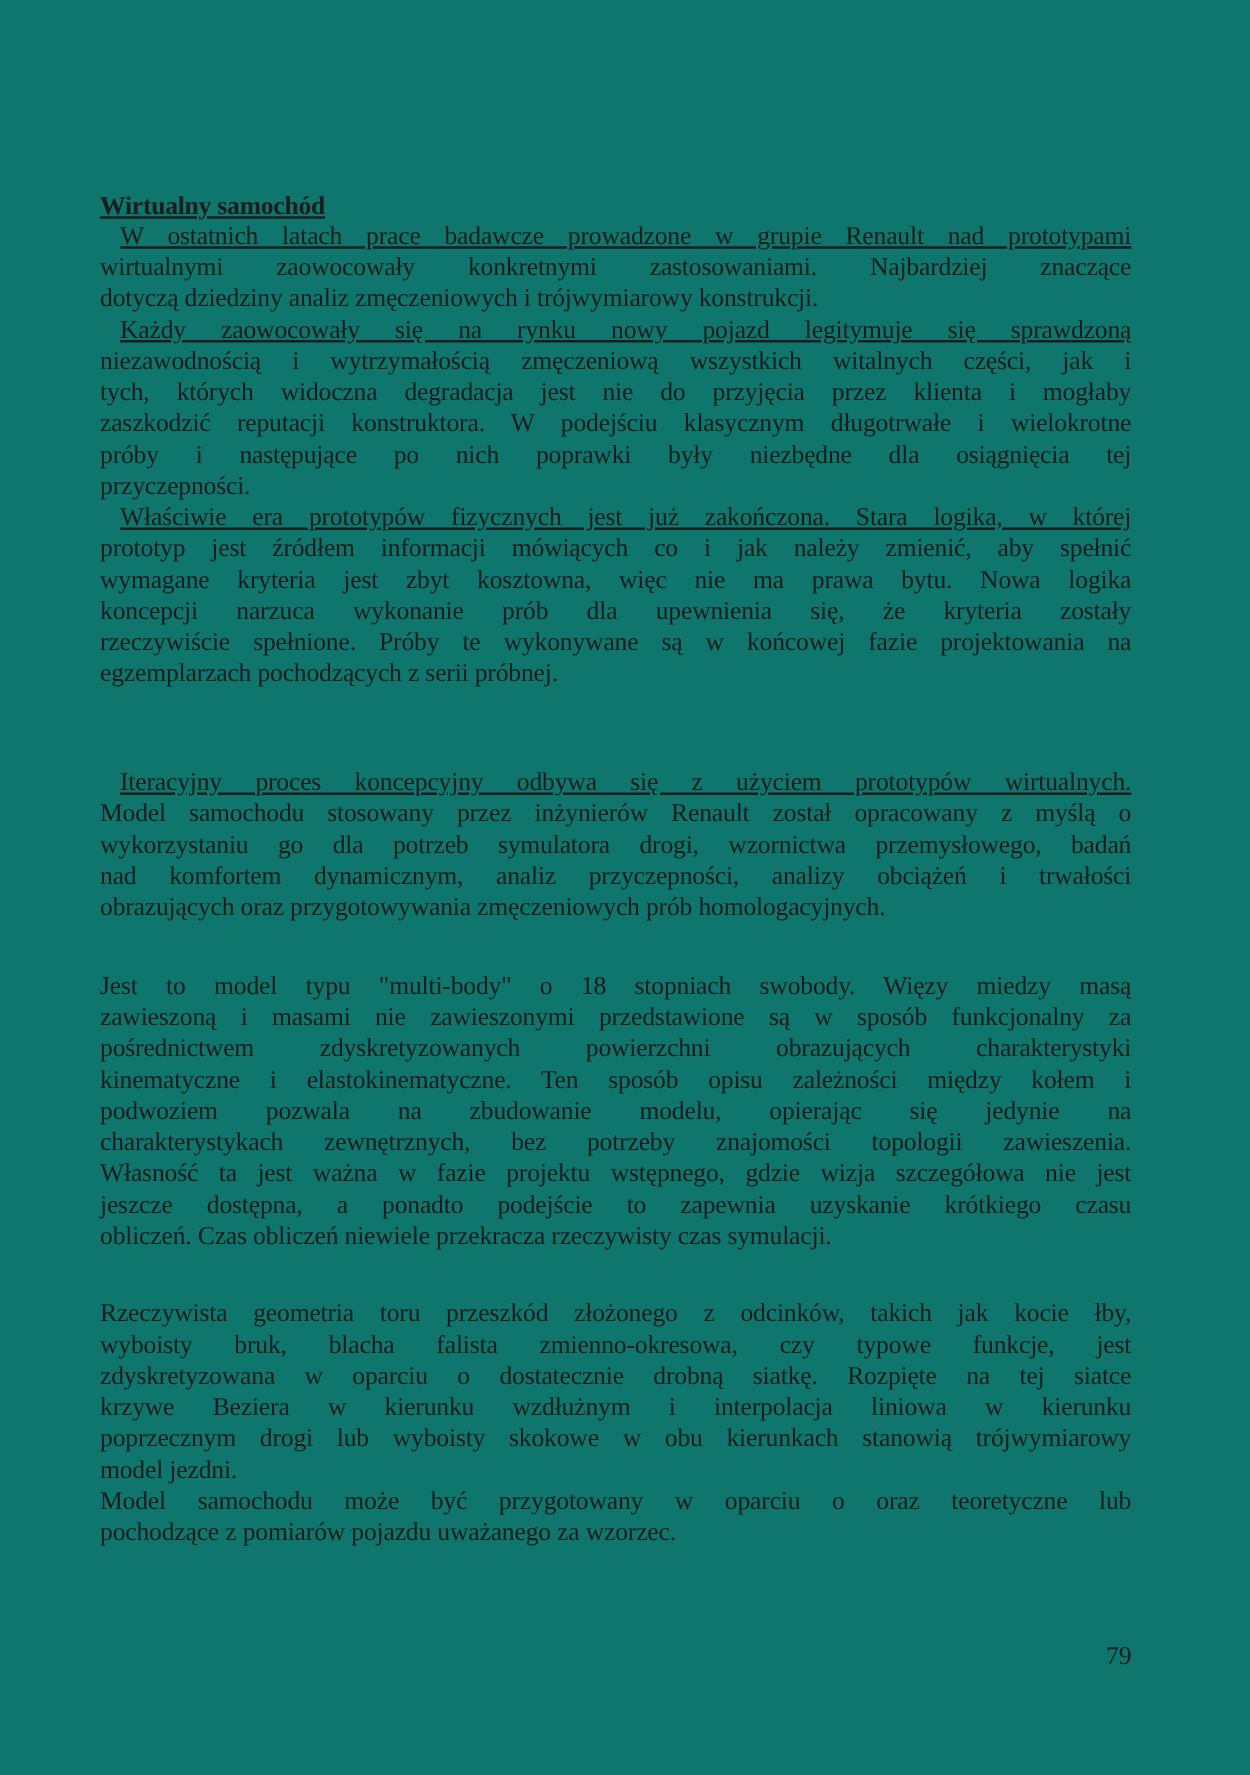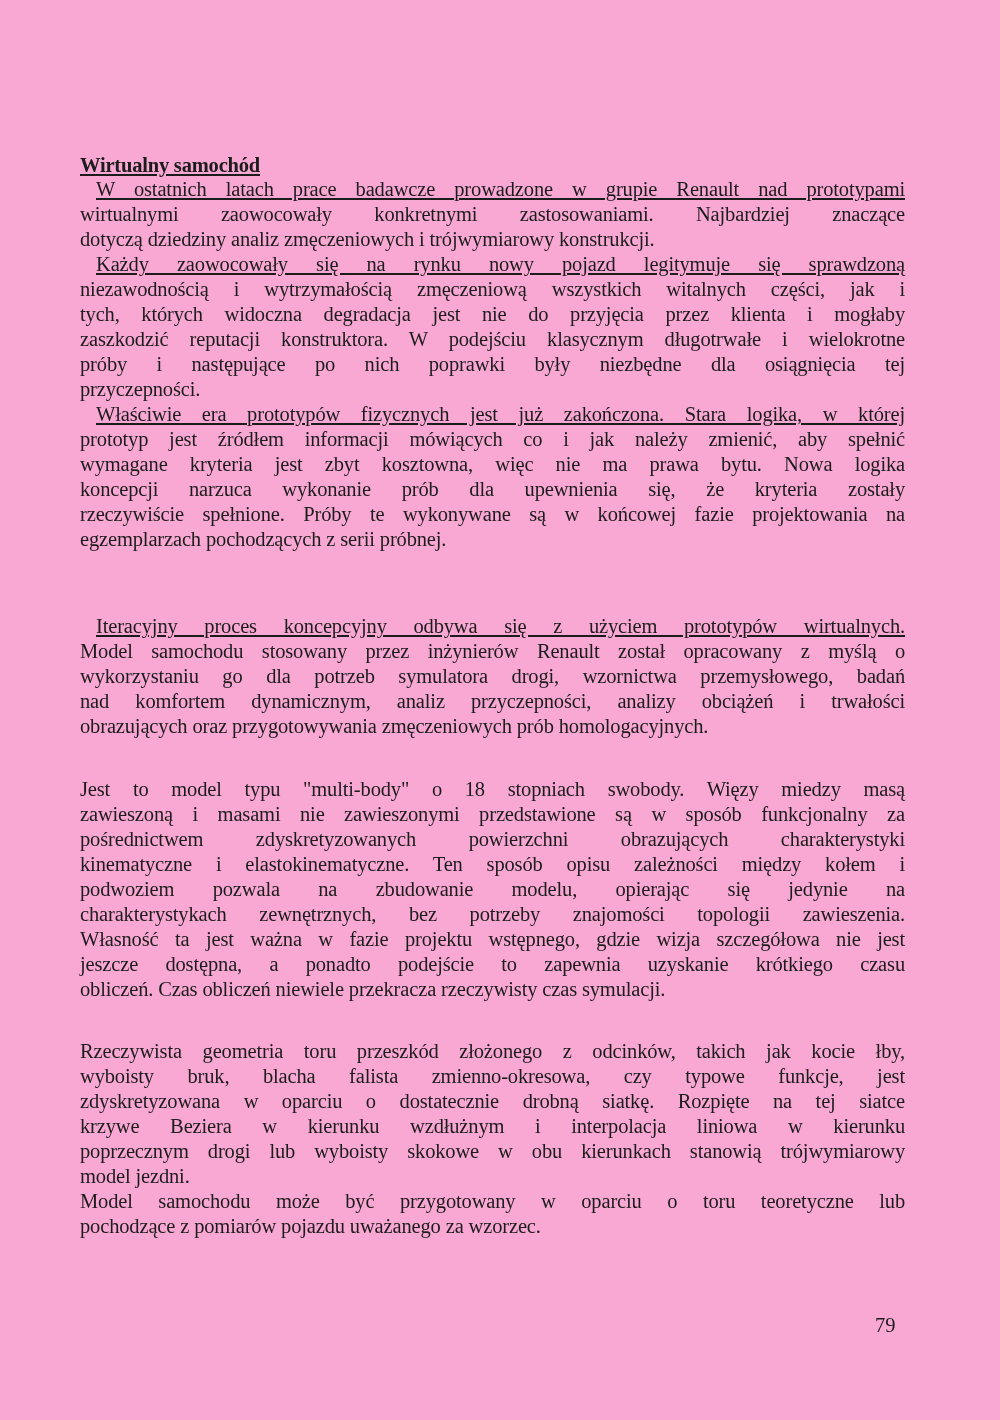--- a/index.html
+++ b/index.html
@@ -1,19 +1,19 @@
 <!DOCTYPE html>
 <html><head>
   <meta charset="utf-8">
   <style>
     html, body { margin: 0; padding: 0; background: #ffffff; }
     body { width: 1000px; height: 1420px; position: relative; overflow: hidden; }
     .page {
       position: absolute; left: 0; top: 0; width: 1000px; height: 1420px;
-      background: #f9a8d4;
+      background: #0f766e;
       font-family: "Liberation Serif", "DejaVu Serif", serif;
       color: #1c1c1c;
     }
     .ln {
       position: absolute;
       left: 80px;
       width: 825px;
       height: 25px;
       font-size: 20.5px;
       line-height: 25px;
@@ -26,21 +26,21 @@
     .ln.ind { left: 96px; width: 809px; text-decoration: underline; }
     .title {
       position: absolute; left: 80px; top: 153px;
       font-size: 20.5px; line-height: 25px; font-weight: bold;
       text-decoration: underline; text-underline-offset: 2px;
       letter-spacing: -0.2px;
     }
     .ul { text-decoration: underline; text-underline-offset: 3px; text-decoration-thickness: 1px; }
     .pagenum {
       position: absolute; left: 875px; top: 1313px; width: 40px;
-      font-size: 20.5px; line-height: 25px; text-align: left;
+      font-size: 20.5px; line-height: 25px; text-align: center;
     }
   </style>
 </head>
 <body>
 
 <div class="page">
 
   <div class="title">Wirtualny samochód</div>
 
   <div>
@@ -90,18 +90,18 @@
   <div>
     <div class="ln" style="top:1039px">Rzeczywista geometria toru przeszkód złożonego z odcinków, takich jak kocie łby,</div>
     <div class="ln" style="top:1064px">wyboisty bruk, blacha falista zmienno-okresowa, czy typowe funkcje, jest</div>
     <div class="ln" style="top:1089px">zdyskretyzowana w oparciu o dostatecznie drobną siatkę. Rozpięte na tej siatce</div>
     <div class="ln" style="top:1114px">krzywe Beziera w kierunku wzdłużnym i interpolacja liniowa w kierunku</div>
     <div class="ln" style="top:1139px">poprzecznym drogi lub wyboisty skokowe w obu kierunkach stanowią trójwymiarowy</div>
     <div class="ln last" style="top:1164px">model jezdni.</div>
   </div>
 
   <div>
-    <div class="ln" style="top:1189px">Model samochodu może być przygotowany w oparciu o toru teoretyczne lub</div>
+    <div class="ln" style="top:1189px">Model samochodu może być przygotowany w oparciu o oraz teoretyczne lub</div>
     <div class="ln last" style="top:1214px">pochodzące z pomiarów pojazdu uważanego za wzorzec.</div>
   </div>
 
   <div class="pagenum">79</div>
 </div>
 
 </body></html>

